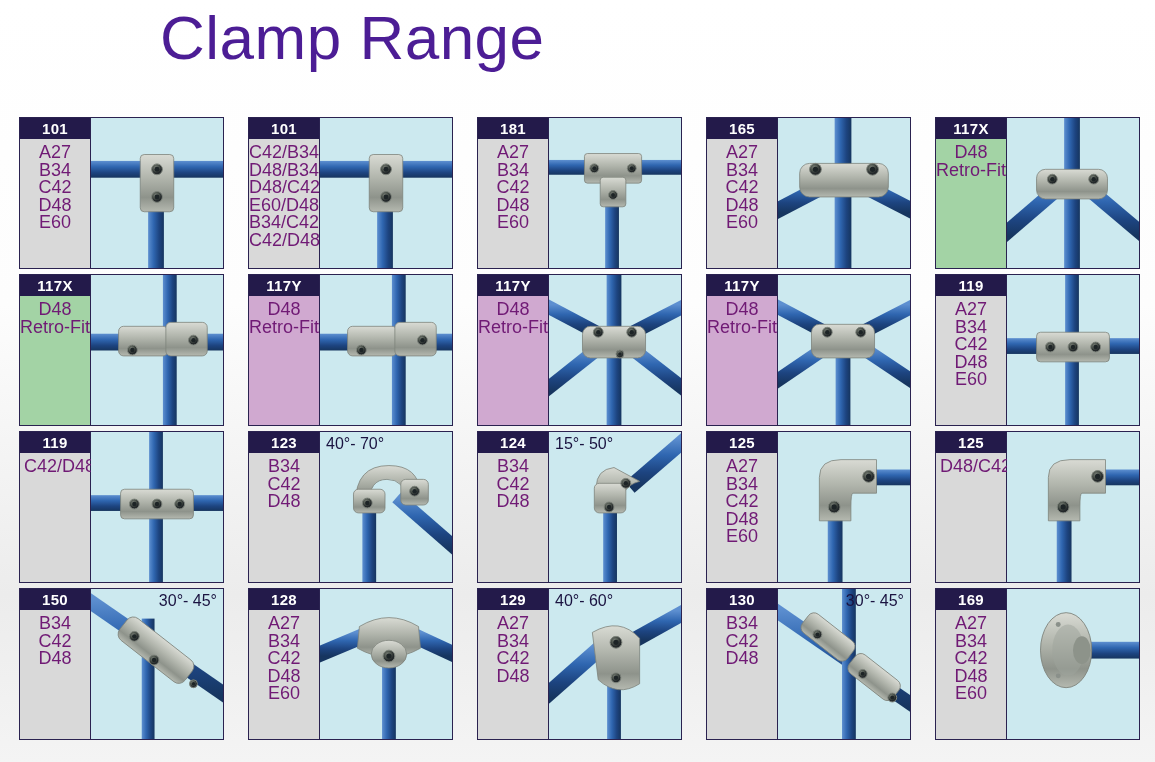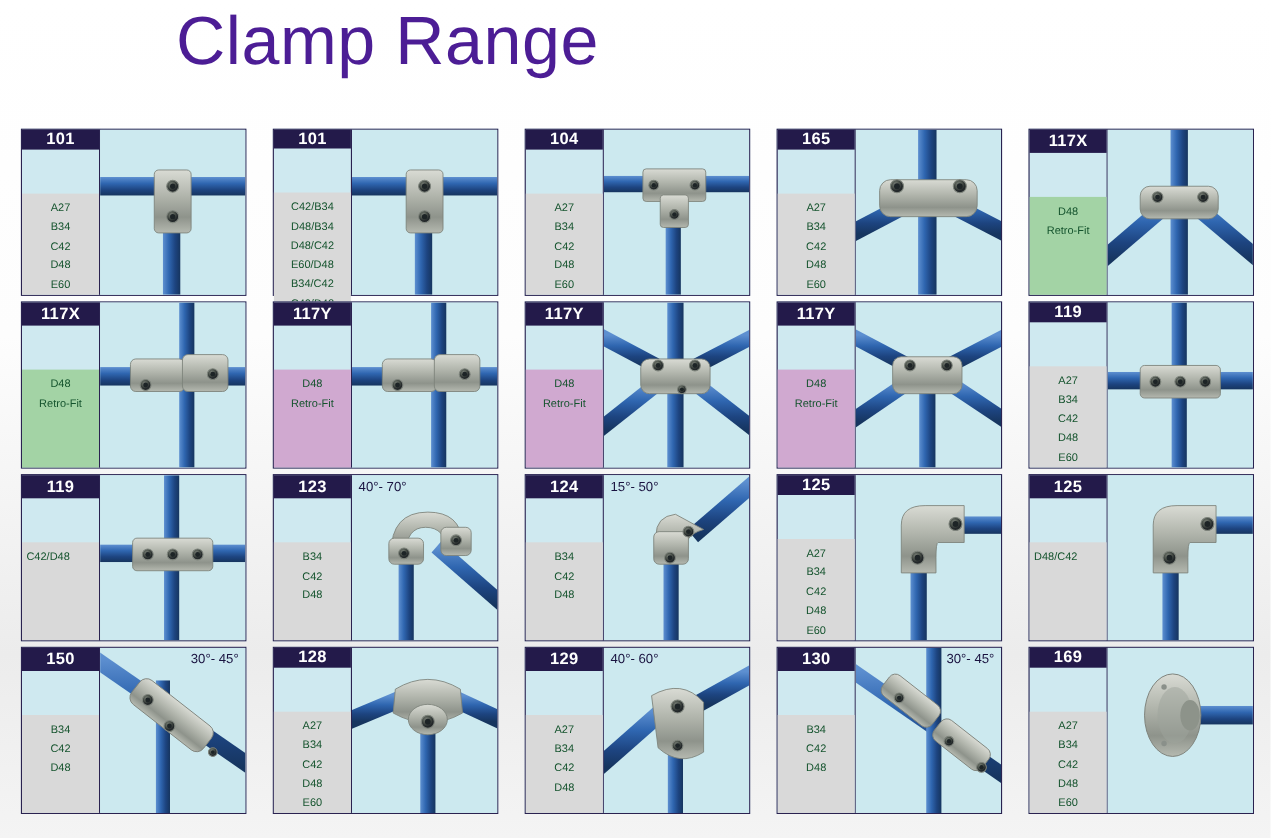--- a/index.html
+++ b/index.html
@@ -52,42 +52,41 @@
     font-size: 15px;
     font-weight: bold;
     display: flex;
     align-items: center;
     justify-content: center;
     letter-spacing: 0.3px;
   }
   .codes {
     flex: 1;
     background: #d9d9d9;
-    color: #14532d;
-    font-size: 10px;
+    color: #701a75;
+    font-size: 18px;
     line-height: 17.5px;
     padding-top: 5px;
     text-align: center;
-    margin-top: 40px;
   }
   .codes.green { background: #a3d3a5; }
   .codes.pink  { background: #d0a9d0; }
   .codes.left  { text-align: left; padding-left: 4px; }
   .codes span { display: block; white-space: nowrap; }
   .pic {
     position: relative;
     flex: 1;
     overflow: hidden;
     background: #cce9ef;
   }
   .pic svg { position: absolute; inset: 0; width: 100%; height: 100%; }
   .angle {
     position: absolute;
     top: 3px;
-    font-size: 12px;
+    font-size: 16px;
     color: #1a1340;
     z-index: 5;
     white-space: nowrap;
   }
   .angle.l { left: 6px; }
   .angle.r { right: 6px; }
 </style>
 </head>
 <body>
 
@@ -186,21 +185,21 @@
           <rect x="50" y="37" width="34" height="58" rx="4" fill="url(#sg)" stroke="#7d827a" stroke-width="0.8"></rect>
           <circle cx="67" cy="52" r="5.5" fill="url(#bolt)" stroke="#7e847c" stroke-width="1"></circle>
           <circle cx="67" cy="52" r="2.475" fill="#1d2426"></circle>
           <circle cx="67" cy="80" r="5.5" fill="url(#bolt)" stroke="#7e847c" stroke-width="1"></circle>
           <circle cx="67" cy="80" r="2.475" fill="#1d2426"></circle>
         </svg>
       </div>
     </div>
     <div class="card">
       <div class="leftcol">
-        <div class="hdr">104</div>
+        <div class="hdr">181</div>
         <div class="codes">
           <span>A27</span>
           <span>B34</span>
           <span>C42</span>
           <span>D48</span>
           <span>E60</span>
         </div>
       </div>
       <div class="pic">
         <svg viewBox="0 0 134 152" preserveAspectRatio="none">

